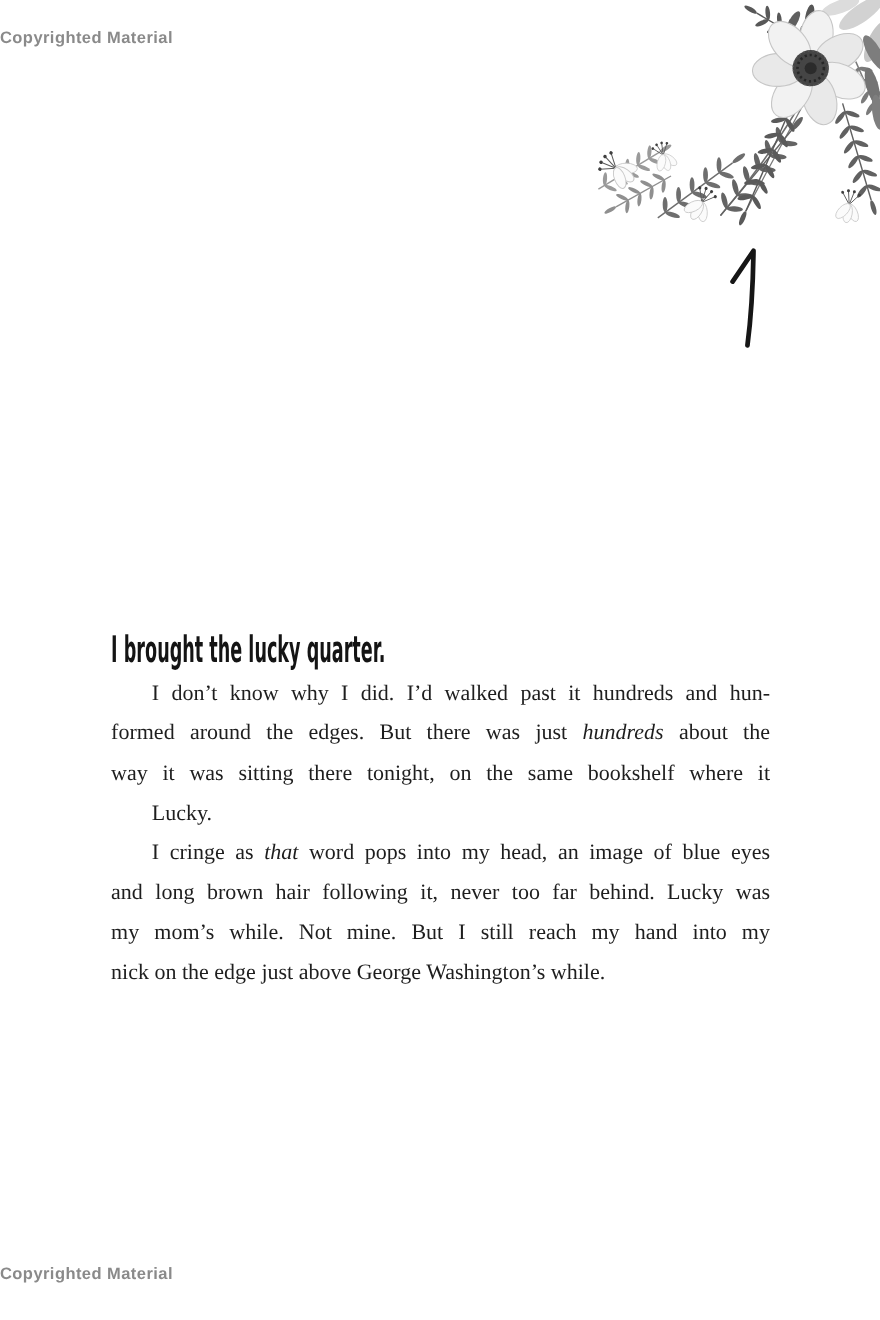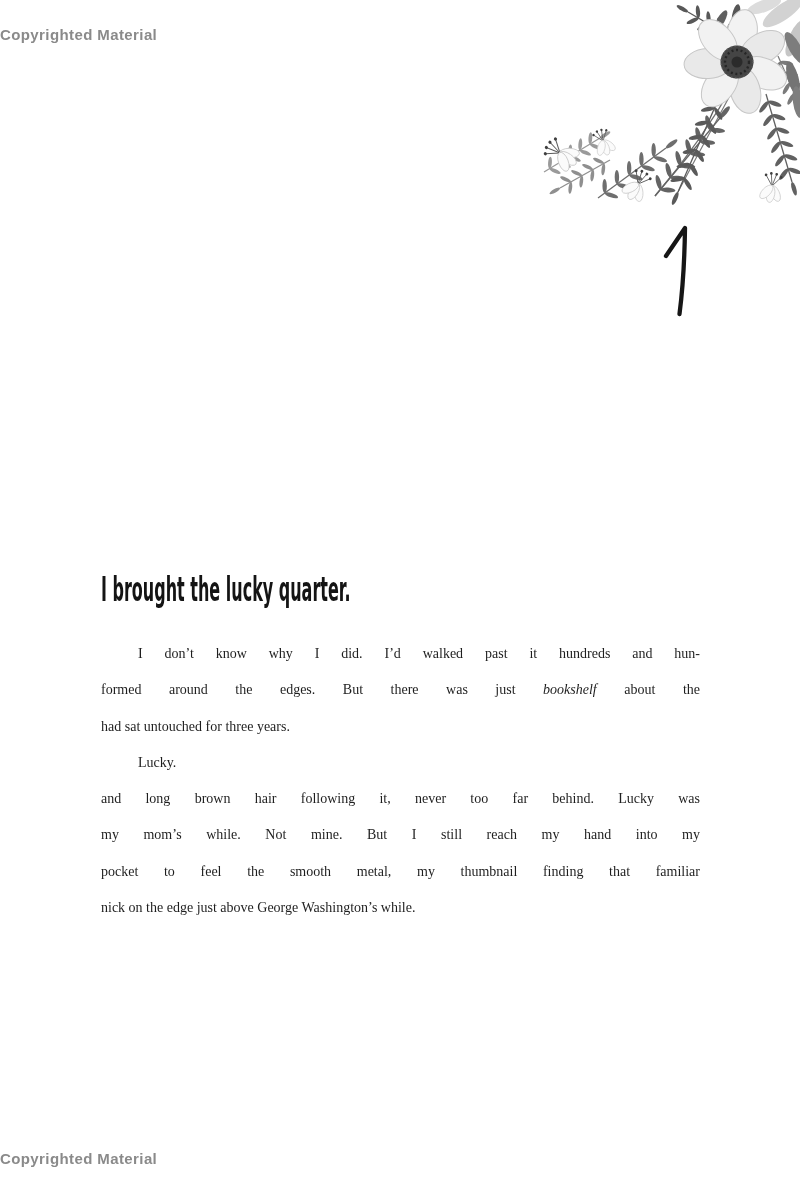--- a/index.html
+++ b/index.html
@@ -9,22 +9,22 @@
           font-family:"Liberation Sans",sans-serif;font-weight:bold;
           font-size:15px;letter-spacing:.4px;color:#8a8a8a;}
   .notice.top{top:26px;}
   .notice.bottom{top:1150px;}
   .floral{position:absolute;left:540px;top:0;width:260px;height:210px;}
   .chapnum{position:absolute;left:650px;top:215px;width:60px;height:110px;}
   .opening{position:absolute;left:101px;top:572px;margin:0;
            font-family:"DejaVu Sans",sans-serif;font-weight:700;
            font-size:32px;line-height:36px;color:#141414;white-space:nowrap;
            transform:scale(0.5,1.04);transform-origin:0 50%;}
-  .bodytext{position:absolute;left:101px;top:636px;width:599px;
-            color:#1e1e1e;font-size:14px;}
+  .bodytext{position:absolute;left:101px;top:612px;width:599px;
+            color:#1e1e1e;font-size:20px;}
   .line{height:36.3px;line-height:36.3px;}
   .line.j{text-align:justify;text-align-last:justify;}
   .ind{display:inline-block;width:37px;}
   .line i{font-style:italic;}
 </style>
 </head>
 <body>
 
 <div class="page">
 
@@ -209,23 +209,23 @@
     </svg>
 
   <svg class="chapnum" viewBox="0 0 60 110" role="img" aria-label="1">
     <path d="M16 41 L35 13 C34.6 42 32.5 76 29.5 99" fill="none" stroke="#161616" stroke-width="4.3" stroke-linecap="round" stroke-linejoin="round"></path>
   </svg>
 
   <h1 class="opening">I brought the lucky quarter.</h1>
 
   <div class="bodytext">
       <div class="line j"><span class="ind"></span>I don’t know why I did. I’d walked past it hundreds and hun-</div>
-      <div class="line j">formed around the edges. But there was just <i>bookshelf</i> about the</div>
-      <div class="line">had sat untouched for three years.</div>
+      <div class="line j">formed around the edges. But there was just <i>hundreds</i> about the</div>
+      <div class="line j">way it was sitting there tonight, on the same bookshelf where it</div>
       <div class="line"><span class="ind"></span>Lucky.</div>
+      <div class="line j"><span class="ind"></span>I cringe as <i>that</i> word pops into my head, an image of blue eyes</div>
       <div class="line j">and long brown hair following it, never too far behind. Lucky was</div>
       <div class="line j">my mom’s while. Not mine. But I still reach my hand into my</div>
-      <div class="line j">pocket to feel the smooth metal, my thumbnail finding that familiar</div>
       <div class="line">nick on the edge just above George Washington’s while.</div>
     </div>
 
   <div class="notice bottom">Copyrighted Material</div>
 </div>
 
 </body></html>

